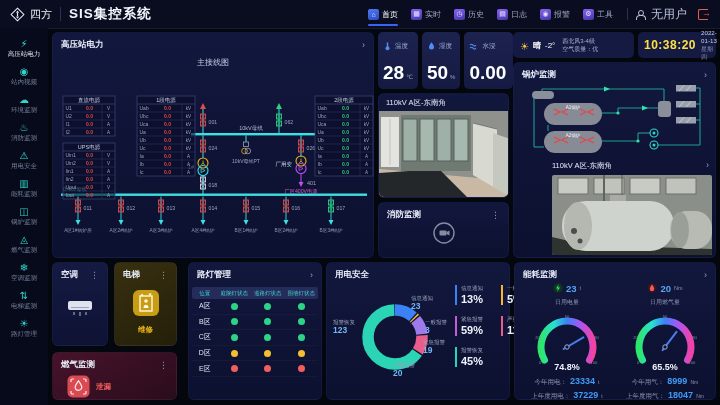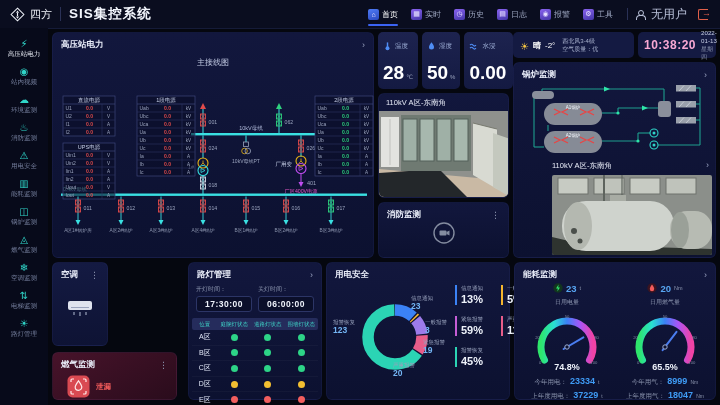--- a/index.html
+++ b/index.html
@@ -69,21 +69,21 @@
   
   #weather-row{position:absolute;left:513px;top:32px;width:203px;height:26px;display:flex;gap:4px;}
   .w-card{background:#141a42;border-radius:5px;display:flex;align-items:center;box-sizing:border-box;}
   #w-main{width:121px;padding:0 7px;gap:4px;}
   .sun-ico::before{content:"☀";color:#f5c542;font-size:10px;}
   .w-cond{font-size:8px;font-weight:bold;color:#fff;}
   .w-temp{font-size:8px;color:#fff;}
   .w-col{margin-left:3px;display:flex;flex-direction:column;line-height:8.5px;}
   .w-small{font-size:6px;color:#aab3cf;white-space:nowrap;}
   #w-clock{width:78px;padding:0 6px;gap:5px;}
-  .clk-time{font-size:12px;font-weight:bold;color:#f9a8d4;letter-spacing:0.5px;}
+  .clk-time{font-size:12px;font-weight:bold;color:#fde047;letter-spacing:0.5px;}
   .clk-col{display:flex;flex-direction:column;line-height:8px;}
   .clk-date{font-size:6.2px;color:#c6cde4;}
   .clk-week{font-size:6px;color:#8a93ad;}
   
   #panel-boiler{left:513px;top:62px;width:203px;height:196px;}
   #boiler-svg{position:absolute;left:4px;top:18px;width:195px;height:76px;}
   #boiler-cam-title{position:absolute;left:38px;right:6px;top:98px;display:flex;justify-content:space-between;
        font-size:7.5px;color:#e8ecf8;}
   #cam2-svg{position:absolute;left:38px;top:112px;width:160px;height:80px;border-radius:2px;}
   
@@ -730,50 +730,55 @@
     </div>
     <svg id="hvac-ico" width="28" height="20" viewBox="0 0 28 20">
       <rect x="2" y="2" width="24" height="9" rx="2" fill="#dfe3ee"></rect>
       <line x1="5" y1="8.5" x2="23" y2="8.5" stroke="#9aa3bd" stroke-width="1"></line>
       <line x1="8" y1="13" x2="8" y2="16" stroke="#9aa3bd" stroke-width="1.2"></line>
       <line x1="14" y1="13" x2="14" y2="17" stroke="#9aa3bd" stroke-width="1.2"></line>
       <line x1="20" y1="13" x2="20" y2="16" stroke="#9aa3bd" stroke-width="1.2"></line>
     </svg>
   </div>
 
+  <div class="panel" id="panel-elev">
+    <div class="p-head">
+      <span class="p-title">电梯</span>
+      <span class="menu-dots"></span>
+    </div>
+    <svg id="elev-ico" width="28" height="28" viewBox="0 0 28 28">
+      <rect x="1" y="1" width="26" height="26" rx="6" fill="#c79d14"></rect>
+      <rect x="8" y="7" width="12" height="15" fill="none" stroke="#fff7df" stroke-width="1.4"></rect>
+      <circle cx="14" cy="12" r="1.8" fill="#fff7df"></circle>
+      <path d="M11.5 19c0-2 1-3.2 2.5-3.2s2.5 1.2 2.5 3.2" fill="#fff7df"></path>
+      <path d="M10 4.5l-1.8 2.2h3.6Z" fill="#fff7df"></path>
+      <path d="M18 6.7l1.8-2.2h-3.6Z" fill="#fff7df"></path>
+    </svg>
+    <div id="elev-status">维修</div>
+  </div>
 
   <div class="panel" id="panel-gas">
     <div class="p-head">
       <span class="p-title">燃气监测</span>
       <span class="menu-dots"></span>
     </div>
     <div id="gas-body">
       <svg width="23" height="23" viewBox="0 0 23 23">
         <rect x="0.5" y="0.5" width="22" height="22" rx="5" fill="#d94a52"></rect>
         <path d="M4 7V5a1 1 0 0 1 1-1h2M19 7V5a1 1 0 0 0-1-1h-2M4 16v2a1 1 0 0 0 1 1h2M19 16v2a1 1 0 0 1-1 1h-2" stroke="#ffe9e9" stroke-width="1.2" fill="none"></path>
         <path d="M11.5 5.8c-2.2 3-3.3 4.6-3.3 6.3a3.3 3.3 0 0 0 6.6 0c0-1.7-1.1-3.3-3.3-6.3Z" fill="none" stroke="#ffe9e9" stroke-width="1.2"></path>
       </svg>
       <span id="gas-status">泄漏</span>
     </div>
   </div>
 
   <div class="panel" id="panel-sl">
     <div class="p-head">
       <span class="p-title">路灯管理</span>
       <span class="chev"></span>
-    </div>
-    <div id="sl-times">
-      <div>
-        <div class="sl-t-lbl">开灯时间：</div>
-        <div class="sl-t-box">17:30:00</div>
-      </div>
-      <div>
-        <div class="sl-t-lbl">关灯时间：</div>
-        <div class="sl-t-box">06:00:00</div>
-      </div>
     </div>
     <div id="sl-table">
         <div class="sl-hrow">
           <span class="sl-hcell" style="width: 26px;">位置</span>
           <span class="sl-hcell" style="width: 34px;">庭院灯状态</span>
           <span class="sl-hcell" style="width: 34px;">道路灯状态</span>
           <span class="sl-hcell" style="width: 34px;">围墙灯状态</span>
         </div>
         <div class="sl-row">
           <span class="sl-loc" style="width: 26px;">A区</span>

